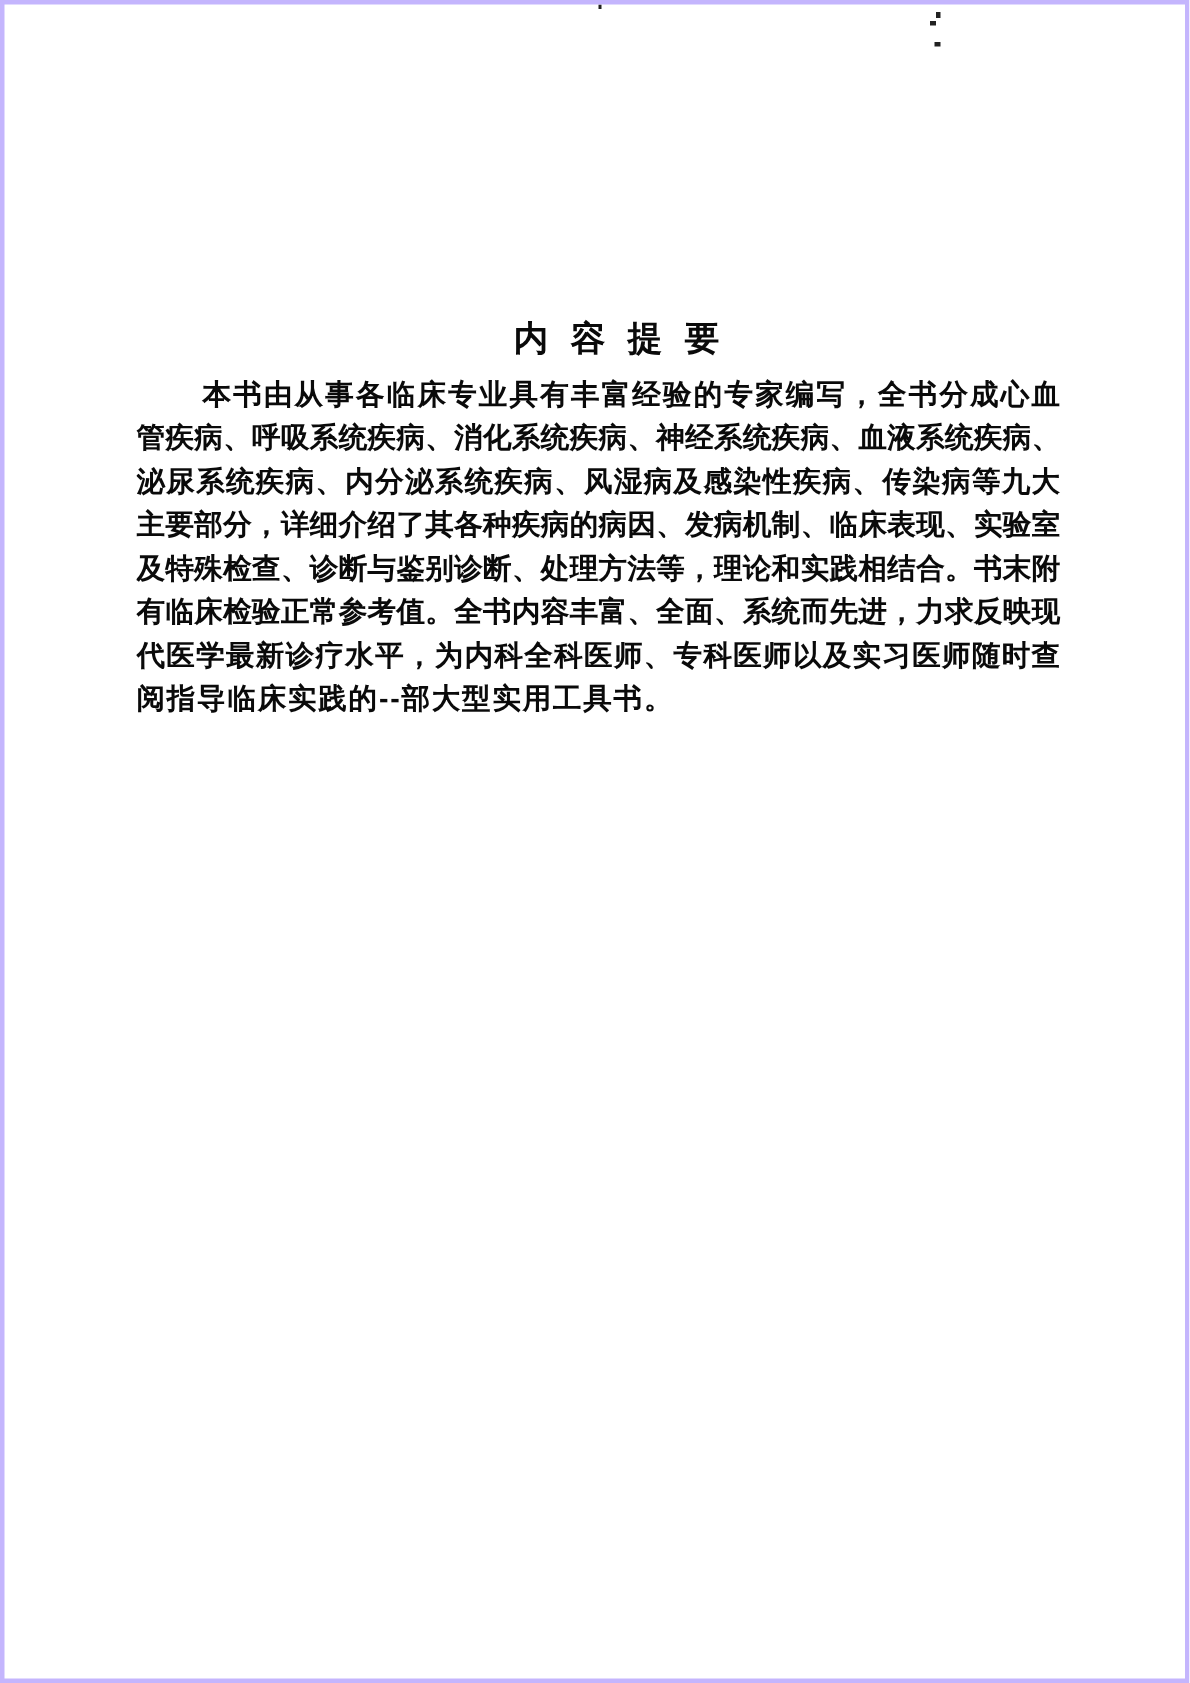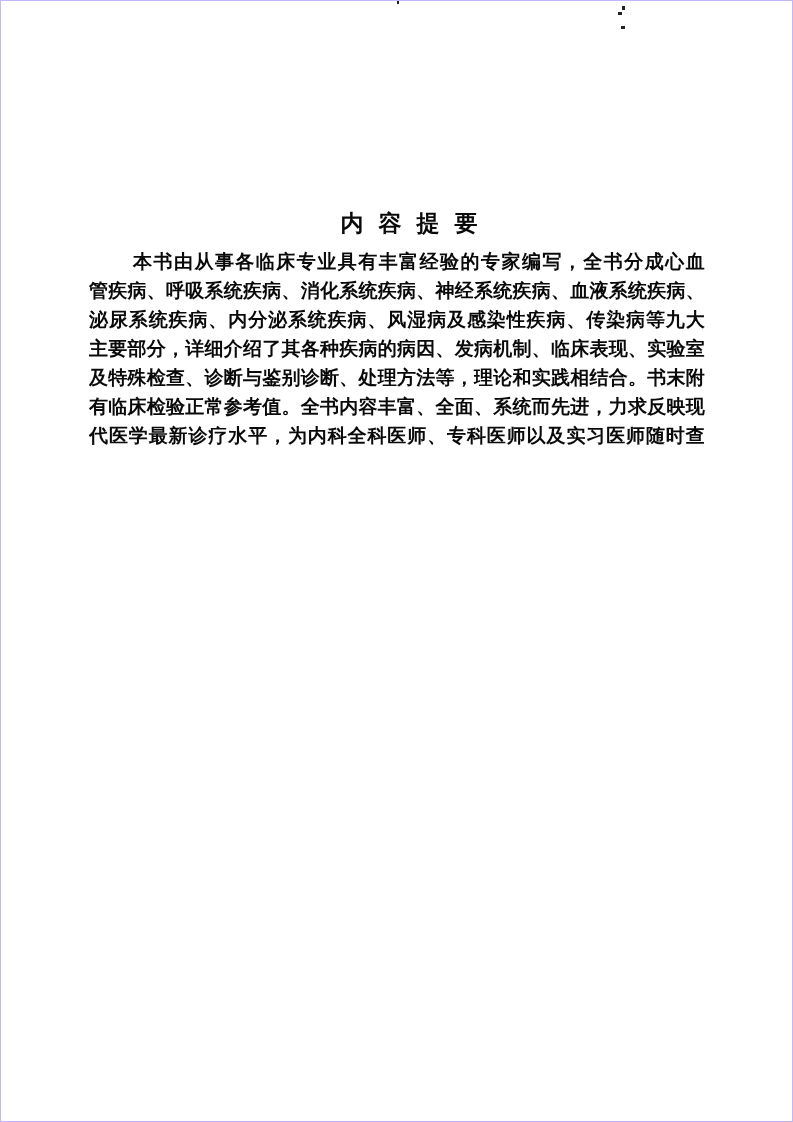--- a/index.html
+++ b/index.html
@@ -5,21 +5,21 @@
   html, body {
     margin: 0;
     padding: 0;
     background: #ffffff;
   }
   .page {
     position: relative;
     width: 793px;
     height: 1122px;
     background: #ffffff;
-    border: 1px solid #c4b5fd;
+    border: 3px solid #c4b5fd;
     box-sizing: border-box;
     overflow: hidden;
     font-family: "Liberation Sans", sans-serif;
     color: #111111;
   }
   .title {
     position: absolute;
     top: 206px;
     left: 100px;
     width: 616px;
@@ -307,15 +307,16 @@
         <span>以</span>
         <span>及</span>
         <span>实</span>
         <span>习</span>
         <span>医</span>
         <span>师</span>
         <span>随</span>
         <span>时</span>
         <span>查</span>
       </div>
+    <div class="pline last">阅指导临床实践的--部大型实用工具书。</div>
   </div>
 
 </div>
 
 </body></html>

